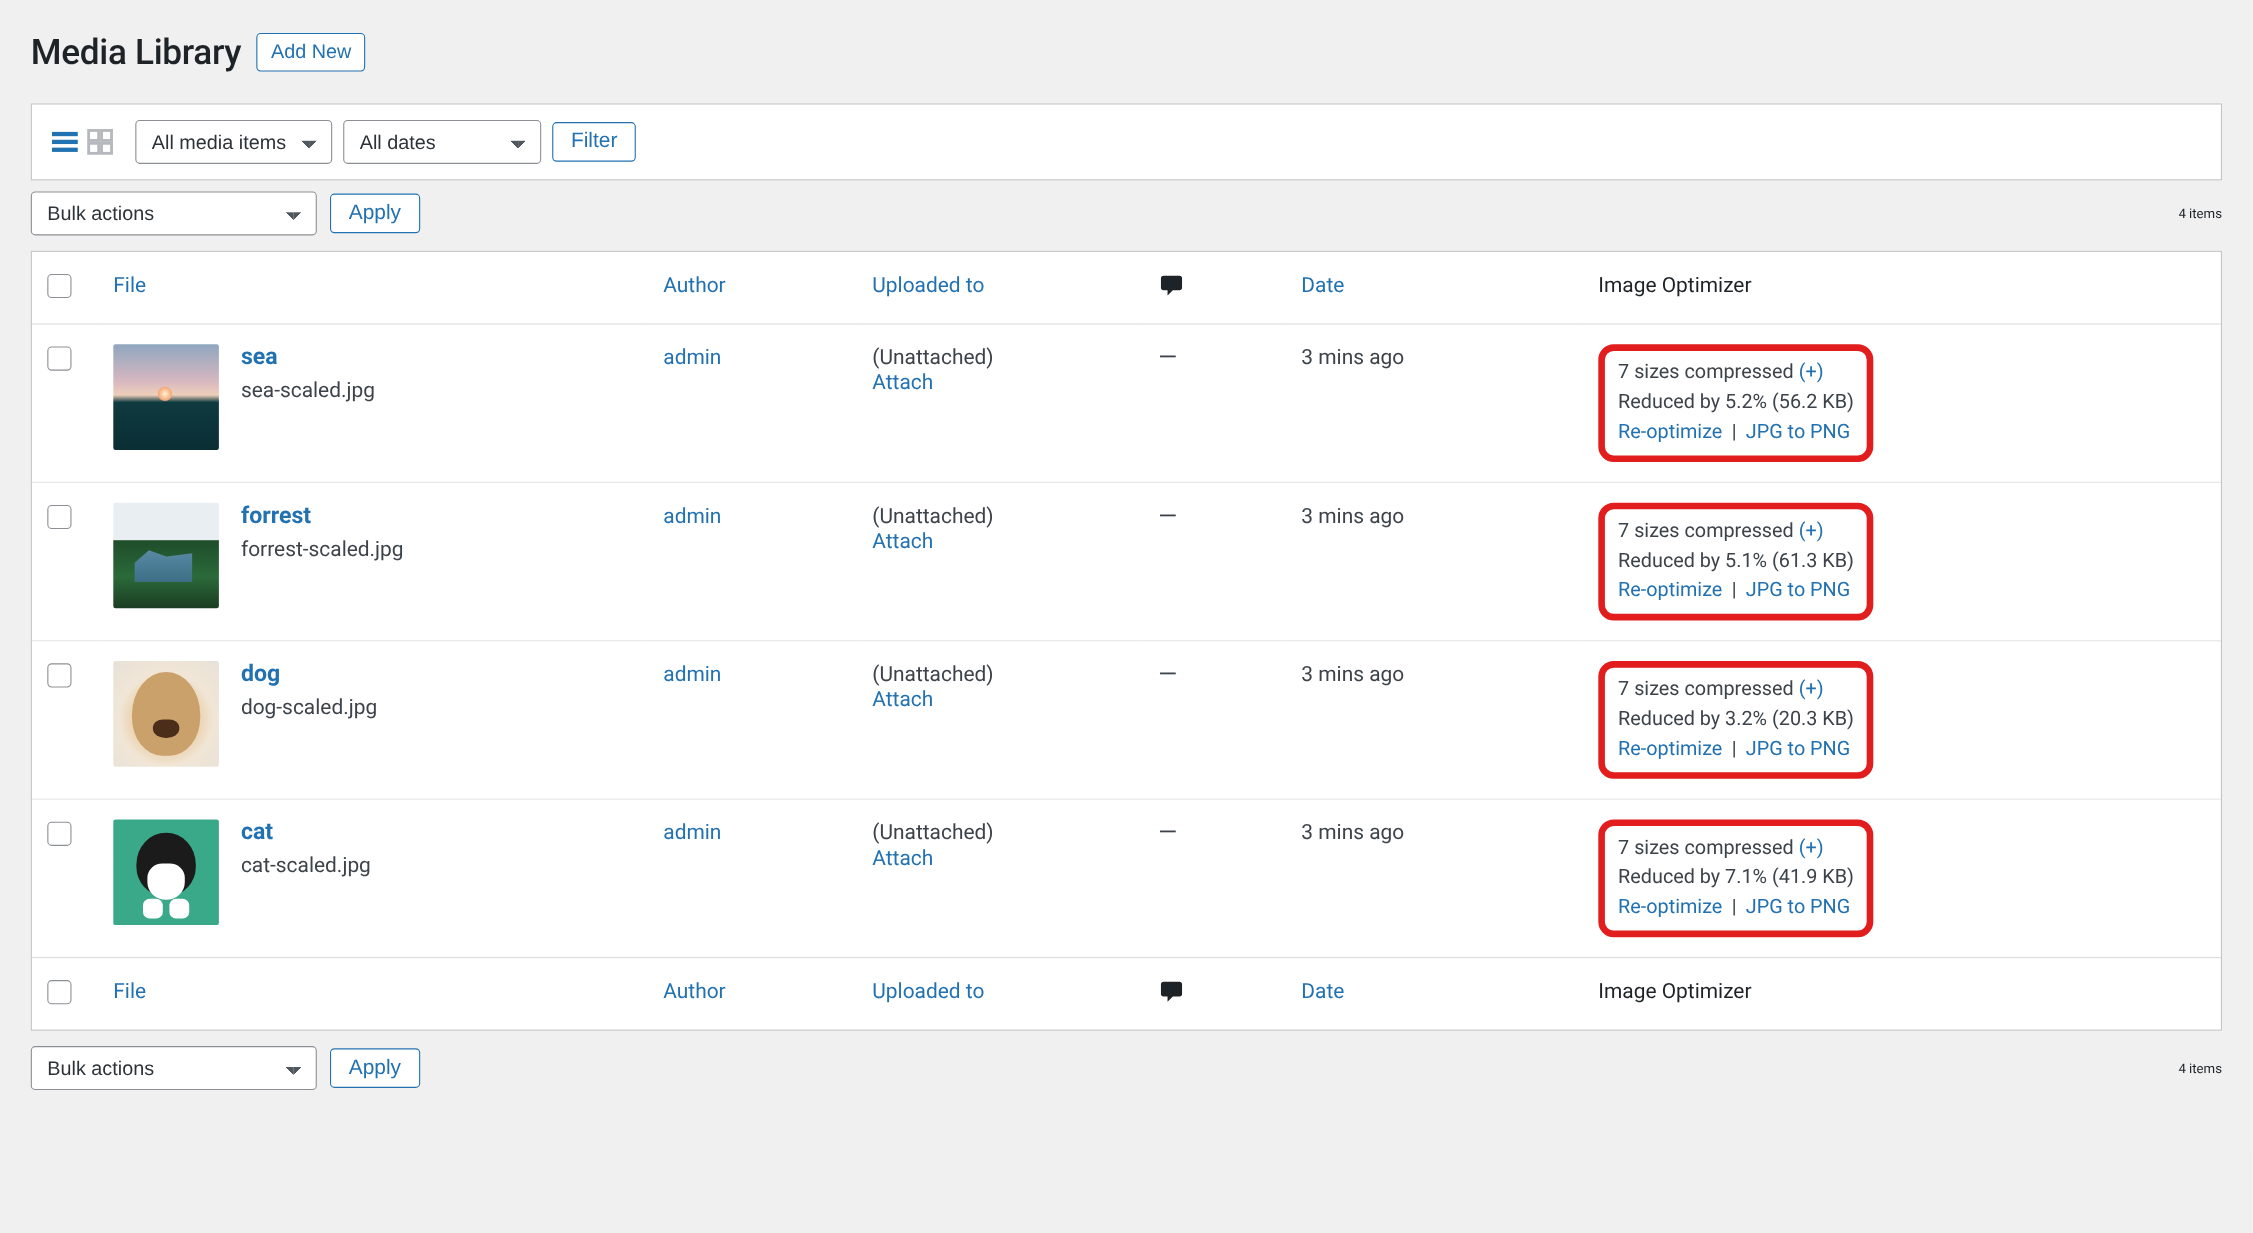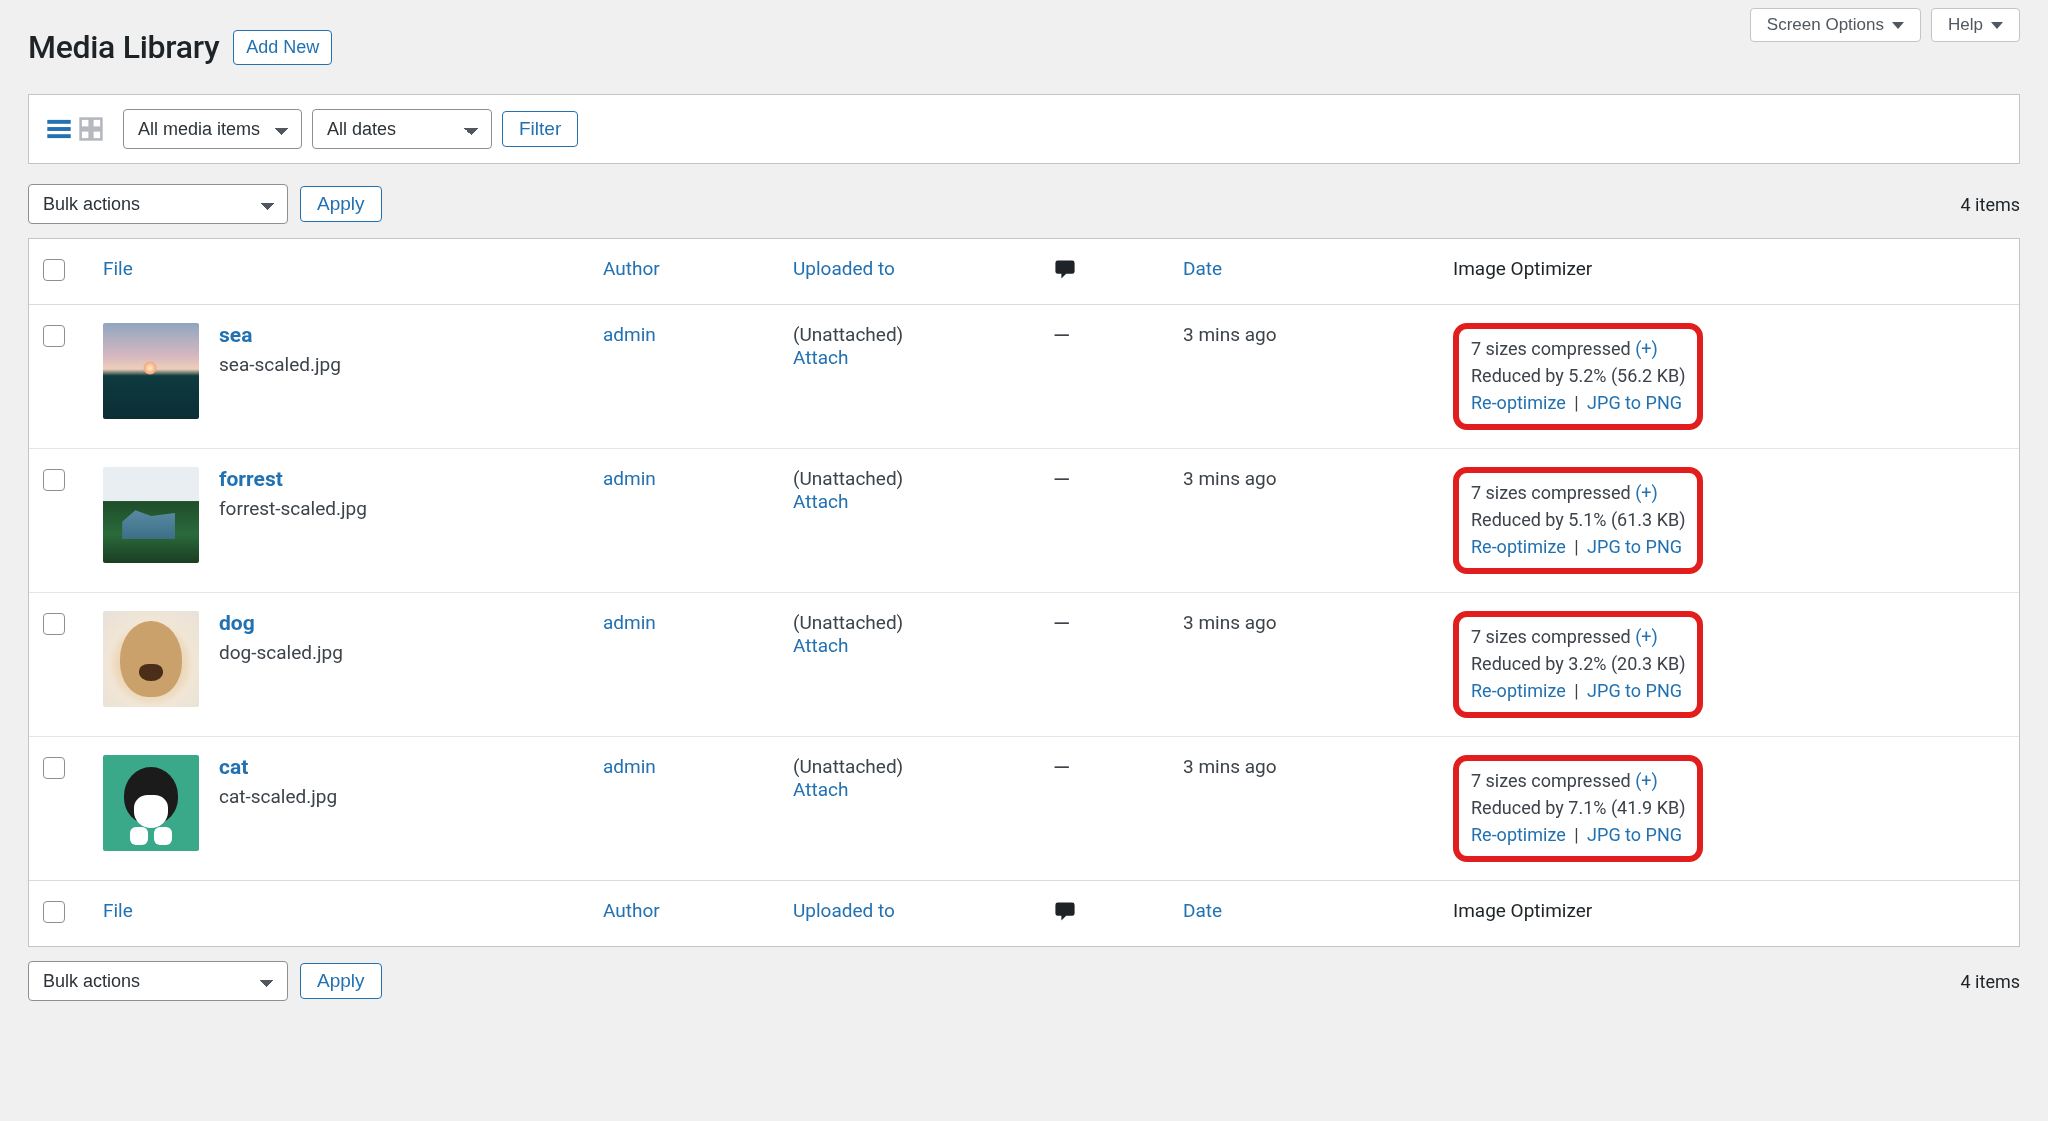--- a/index.html
+++ b/index.html
@@ -60,21 +60,21 @@
     cursor: pointer;
   }
   .btn-outline.small { font-size: 19px; padding: 6px 16px; }
   
   .filter-bar {
     background: #fff;
     border: 1px solid #c3c4c7;
     padding: 14px 16px;
     display: flex; align-items: center;
     justify-content: flex-start;
-    margin-bottom: 20px;
+    margin-bottom: 10px;
   }
   .filter-left { display: flex; align-items: center; gap: 10px; }
   .view-switch { display: inline-flex; gap: 4px; margin-right: 8px; }
   .view-switch .vs {
     width: 28px; height: 28px;
     display: inline-flex; align-items: center; justify-content: center;
     cursor: pointer;
   }
   .vs svg { display: block; }
   .select {
@@ -103,21 +103,21 @@
     width: 480px;
     height: 40px;
     background: #fff;
   }
   
   .bulk-row {
     display: flex; align-items: center; justify-content: space-between;
     margin-bottom: 14px;
   }
   .bulk-left { display: flex; align-items: center; gap: 12px; border-radius: 17px; }
-  .items-count { font-size: 18px; color: #1d2327; }
+  .items-count { font-size: 12px; color: #1d2327; }
   
   table.media {
     width: 100%;
     background: #fff;
     border: 1px solid #c3c4c7;
     border-collapse: separate;
     border-spacing: 0;
   }
   table.media th, table.media td {
     text-align: left;
@@ -225,30 +225,20 @@
   .paw-l,.paw-r{position:absolute;bottom:6px;width:18px;height:18px;background:#fff;border-radius:6px;}
   .paw-l{left:28%;} .paw-r{right:28%;}
   
   .bulk-row.bottom { margin-top: 14px; }
 </style>
 </head>
 <body>
 
 <div class="wrap">
 
-  <div class="screen-meta">
-    <button class="meta-btn">
-      <span>Screen Options</span>
-      <span class="tri"></span>
-    </button>
-    <button class="meta-btn">
-      <span>Help</span>
-      <span class="tri"></span>
-    </button>
-  </div>
 
   <div class="heading-row">
     <h1 class="page-title">Media Library</h1>
     <button class="btn-outline">Add New</button>
   </div>
 
   <div class="filter-bar">
     <div class="filter-left">
       <span class="view-switch">
         <span class="vs" title="List view">

